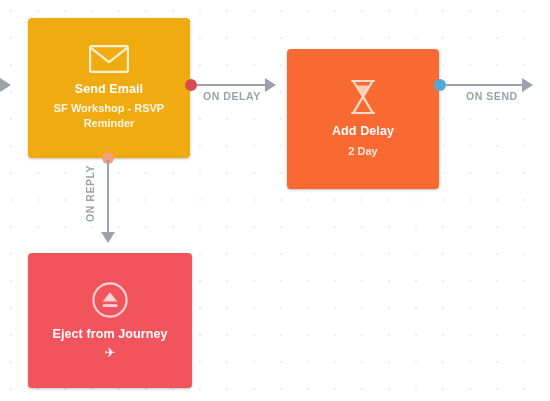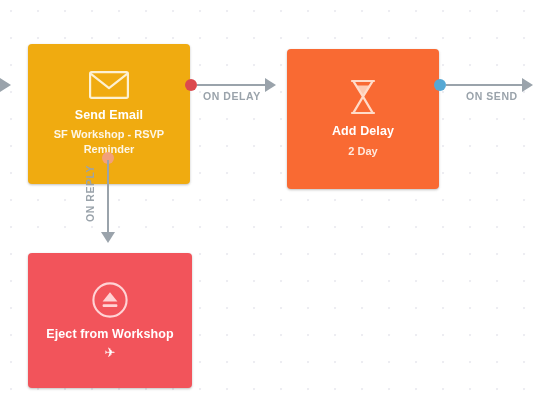--- a/index.html
+++ b/index.html
@@ -59,21 +59,20 @@
   .node .node-glyph {
     font-size: 13px;
     line-height: 1;
     margin-top: 3px;
   }
 
   #node-send-email {
     left: 28px;  top: 18px;
     width: 162px; height: 140px;
     background: #f0ab10;
-    margin-top: 26px;
   }
   #node-add-delay {
     left: 287px; top: 18px;
     width: 152px; height: 140px;
     background: #f96a33;
     margin-top: 31px;
   }
   #node-add-delay .node-subtitle { color: #ffe9de; }
   #node-eject {
     left: 28px;  top: 253px;
@@ -196,17 +195,17 @@
   <div class="edge-label vertical" id="label-on-reply">ON REPLY</div>
 
   <div class="node" id="node-eject">
     <span class="node-icon">
       <svg width="36" height="36" viewBox="0 0 36 36" fill="none">
         <circle cx="18" cy="18" r="16.6" stroke="#ffd3d5" stroke-width="2.1"></circle>
         <path d="M18 10.2 L25.4 19.4 H10.6 Z" fill="#ffd3d5"></path>
         <rect x="10.6" y="22.2" width="14.8" height="2.9" rx="1" fill="#ffd3d5"></rect>
       </svg>
     </span>
-    <div class="node-title">Eject from Workshop</div>
+    <div class="node-title">Eject from Journey</div>
     <div class="node-glyph">✈</div>
   </div>
 
 </div>
 
 </body></html>

